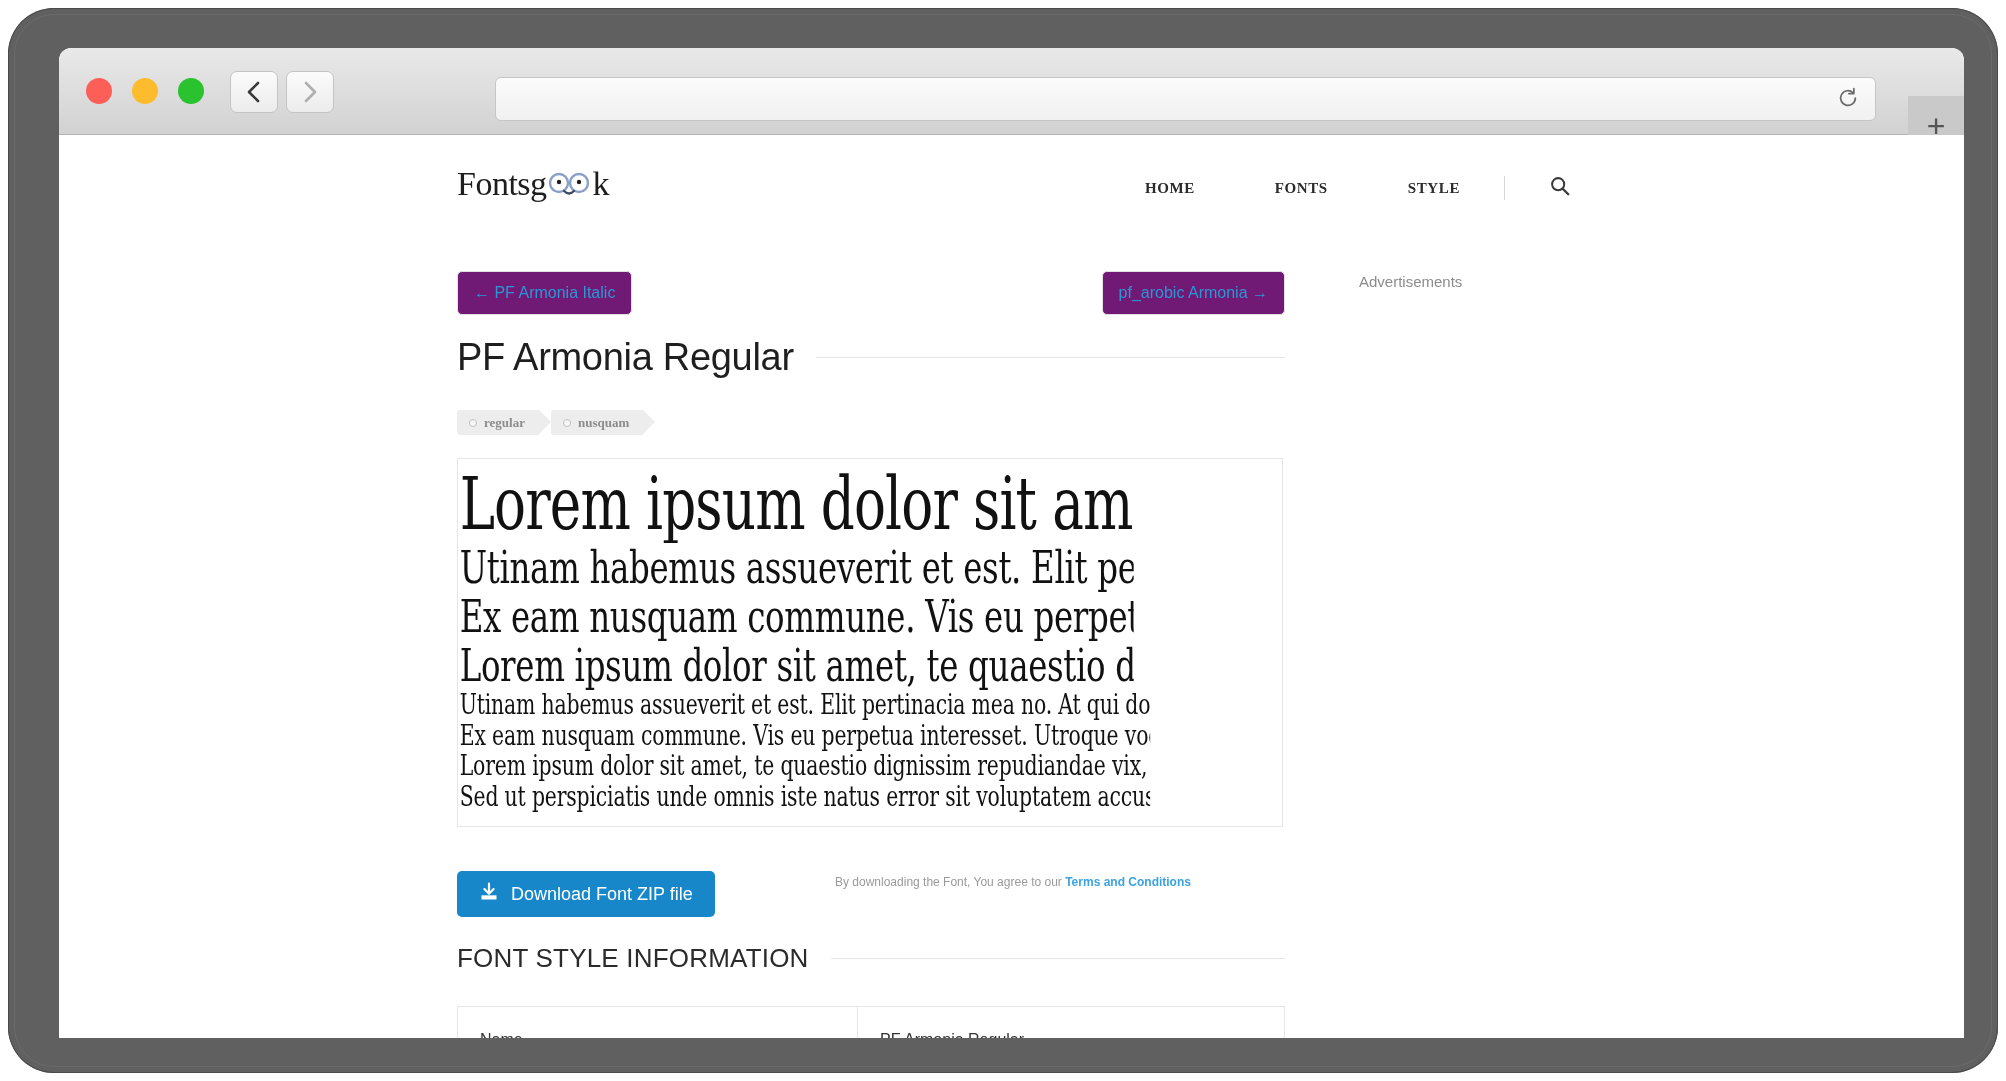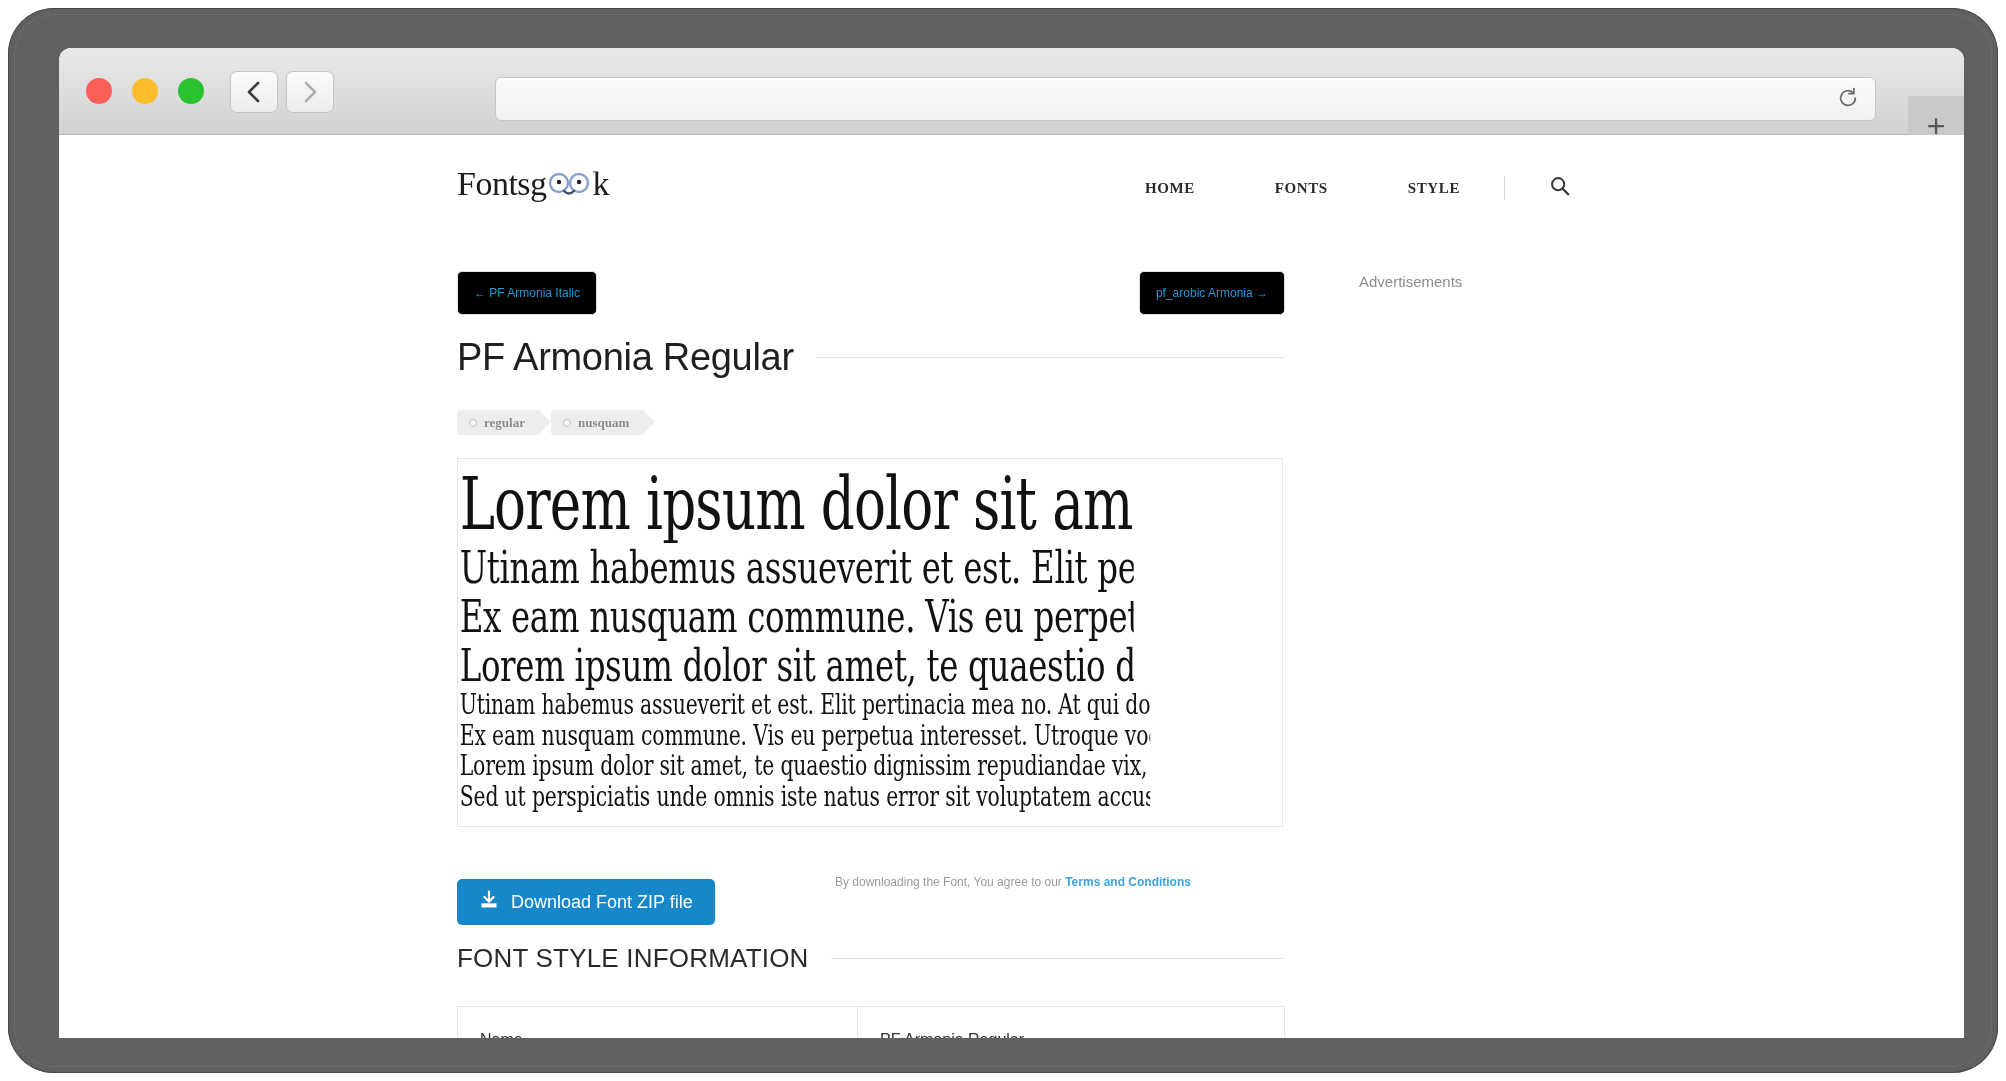--- a/index.html
+++ b/index.html
@@ -199,25 +199,25 @@
     width: 828px;
     height: 44px;
   }
   .pager-btn {
     position: absolute;
     top: 0;
     height: 44px;
     box-sizing: border-box;
     border: 1px solid #e2e2e2;
     border-radius: 5px;
-    background: #000000;
+    background: #701a75;
     display: flex;
     align-items: center;
     padding: 0 16px;
-    font-size: 12px;
+    font-size: 16px;
     color: #2a97d4;
     white-space: nowrap;
     text-decoration: none;
   }
   #pager-prev { left: 0; }
   #pager-next { right: 0; }
 
   
   #font-title-row {
     position: absolute;
@@ -331,21 +331,20 @@
     border: none;
     border-radius: 5px;
     color: #fff;
     font-size: 18px;
     display: flex;
     align-items: center;
     gap: 12px;
     padding: 8px 22px;
     cursor: pointer;
     font-family: "Liberation Sans", sans-serif;
-    margin-top: 8px;
   }
   #download-terms {
     position: absolute;
     left: 378px;
     top: 4px;
     font-size: 12px;
     color: #9a9a9a;
   }
   #download-terms a {
     color: #3ba3e0;

